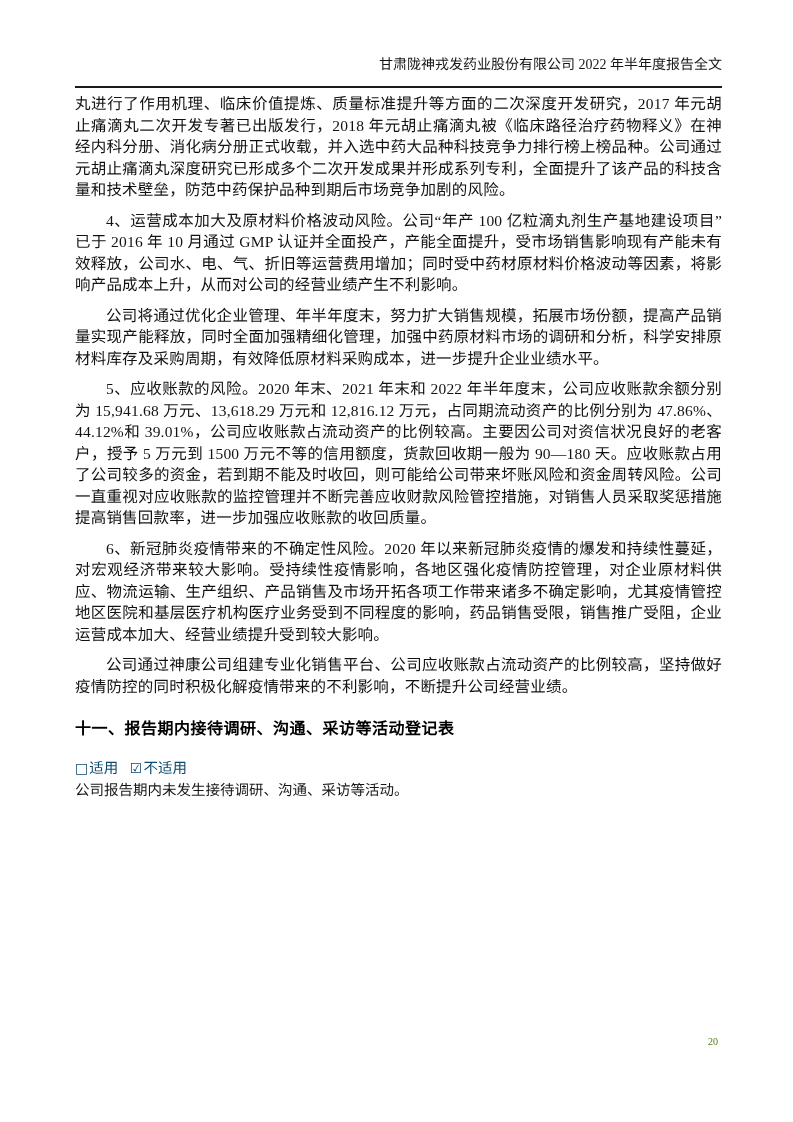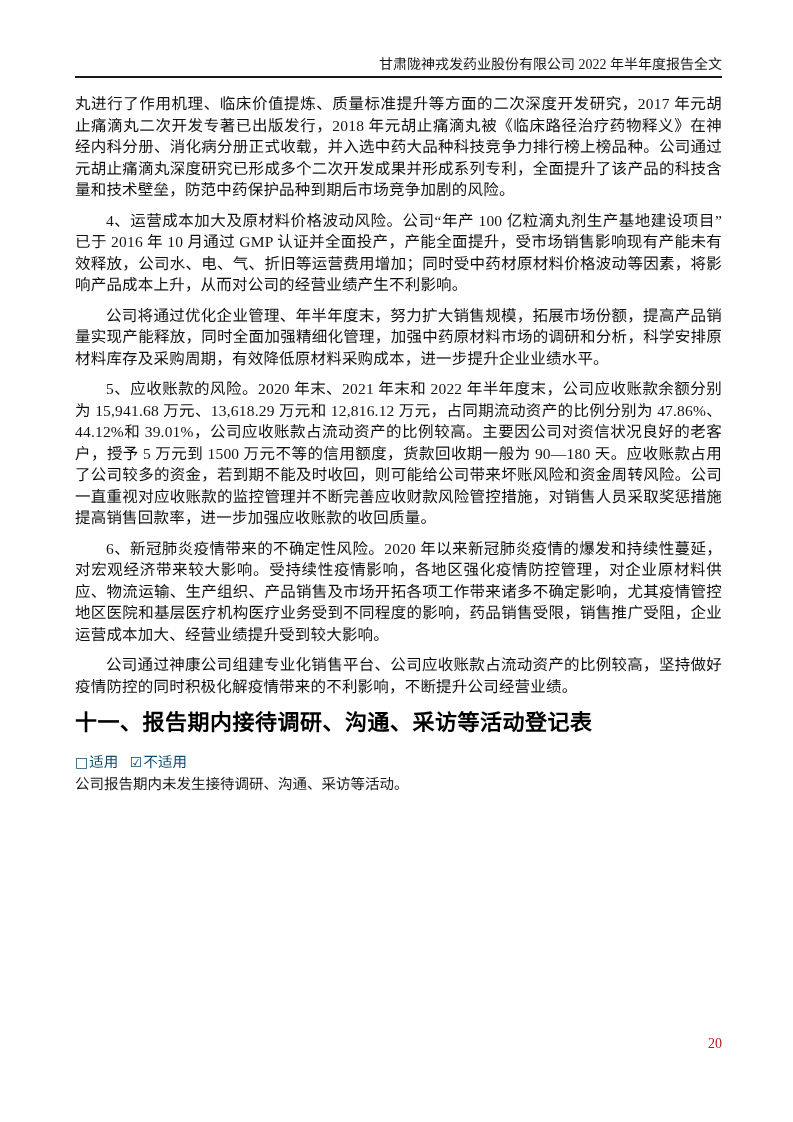--- a/index.html
+++ b/index.html
@@ -20,44 +20,44 @@
   .header {
     position: absolute;
     top: 55px;
     left: 75px;
     right: 71px;
     text-align: right;
     font-size: 14px;
     line-height: 19px;
     color: #161616;
     border-bottom: 2px solid #1a1a1a;
-    padding-bottom: 2px;
+    padding-bottom: 12px;
   }
   .content {
     position: absolute;
     top: 93px;
     left: 75px;
     right: 71px;
   }
   .content p.body-para {
     margin: 0 0 9px 0;
     font-size: 15.5px;
     line-height: 21.5px;
     text-align: justify;
     text-indent: 2em;
     letter-spacing: 0.2px;
   }
   .content p.body-para.no-indent {
     text-indent: 0;
   }
   .section-heading {
-    margin: 14px 0 0 0;
+    margin: 20px 0 0 0;
     font-family: "Liberation Sans", "DejaVu Sans", sans-serif;
     font-weight: bold;
-    font-size: 22px;
+    font-size: 16px;
     line-height: 24px;
     color: #000000;
     letter-spacing: 0.5px;
   }
   .applicability-row {
     margin-top: 17px;
     font-size: 14.5px;
     line-height: 20px;
     color: #0c4a6e;
   }
@@ -73,22 +73,22 @@
   .section-note {
     margin-top: 2px;
     font-size: 14.5px;
     line-height: 20px;
     color: #161616;
   }
   .page-number {
     position: absolute;
     top: 1036px;
     left: 708px;
-    font-size: 14px;
-    color: #b91c1c;
+    font-size: 10px;
+    color: #4d7c0f;
   }
 </style>
 </head>
 <body>
 
 <div class="page">
 
   <div class="header">
     <span>甘肃陇神戎发药业股份有限公司 2022 年半年度报告全文</span>
   </div>

